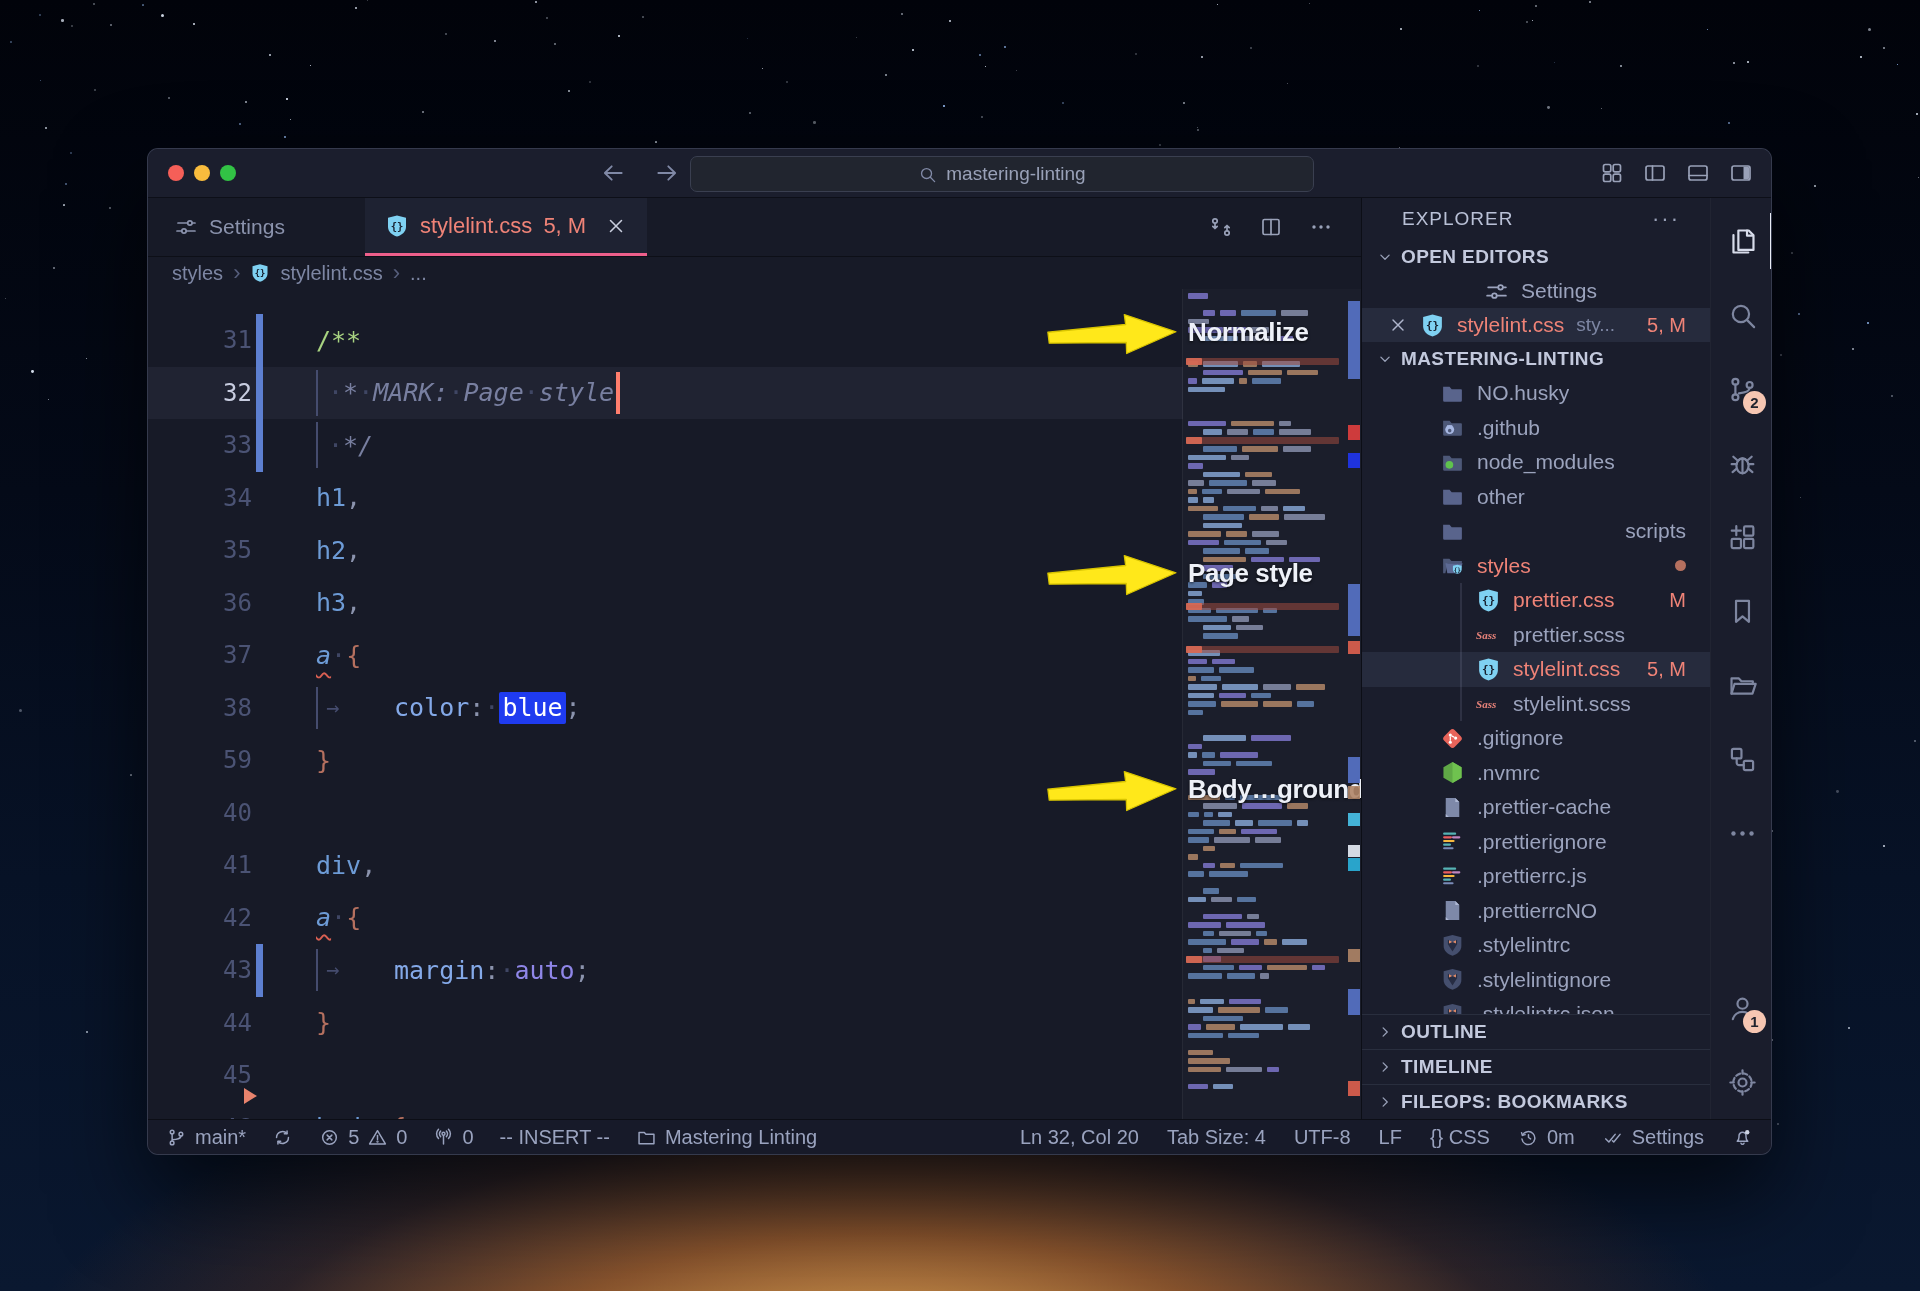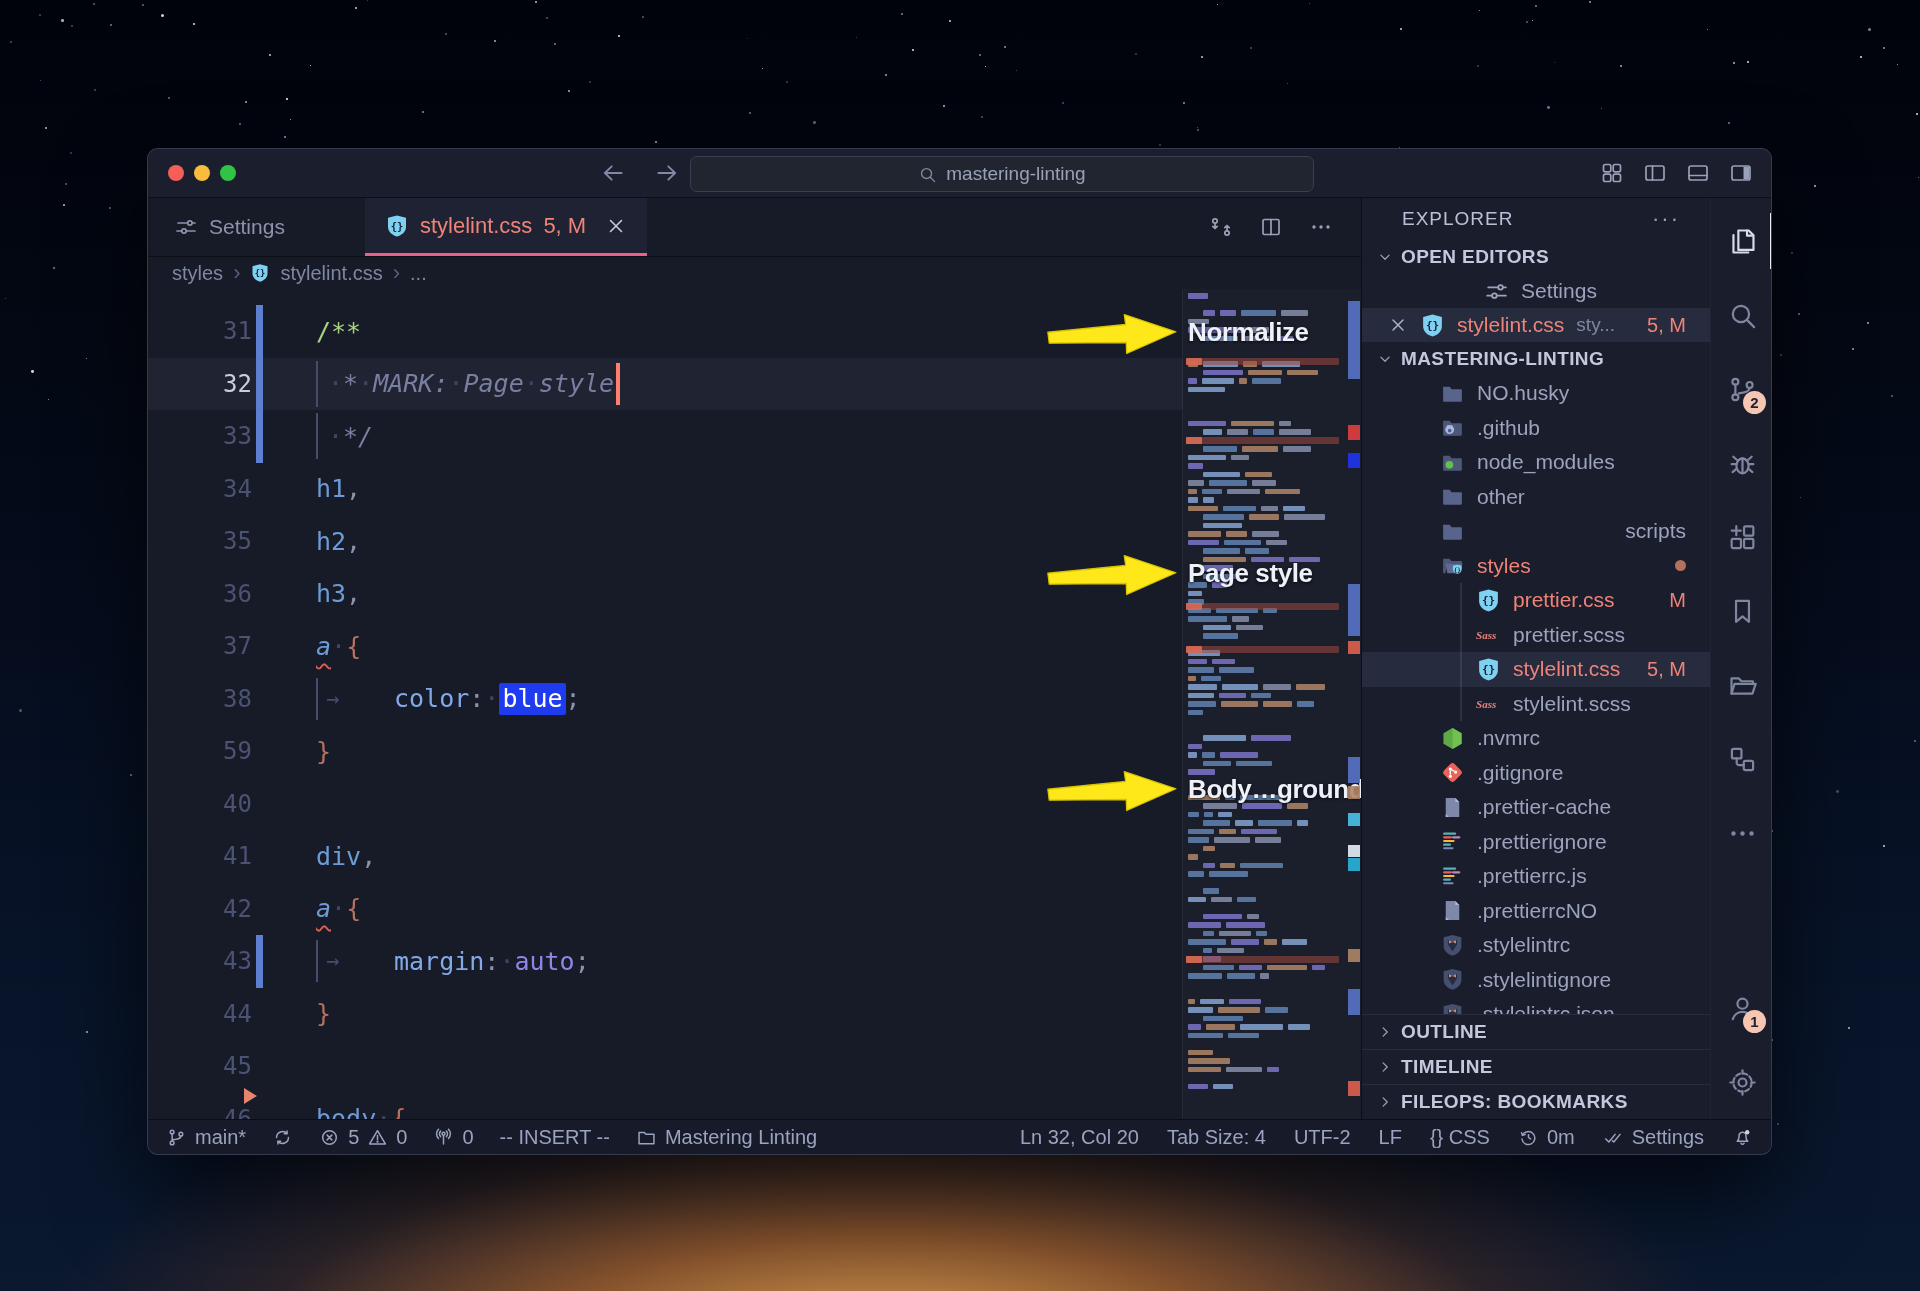--- a/index.html
+++ b/index.html
@@ -44,21 +44,21 @@
   #tabactions .tico{width:24px;height:24px;}
 
   
   #crumb{height:32px;flex:none;display:flex;align-items:center;gap:10px;padding-left:24px;
     font-size:20px;color:#7d86a3;}
   #crumb .csep{color:#565e7c;font-size:22px;}
   #crumb .cico{width:20px;height:20px;display:inline-flex;}
 
   
   #codearea{flex:1;position:relative;overflow:hidden;min-height:0;}
-  #codelines{position:absolute;left:0;top:16px;right:178px;}
+  #codelines{position:absolute;left:0;top:25px;right:178px;}
   .ln{height:52.5px;display:flex;align-items:center;position:relative;}
   .ln .num{width:104px;flex:none;text-align:right;padding-right:34px;
     font:24px "DejaVu Sans Mono",monospace;color:#4b5374;}
   .ln.current .num{color:#c8cde0;}
   .ln .src{display:flex;align-items:center;margin-left:30px;font:25px/1.1 "DejaVu Sans Mono",monospace;
     color:#9aa2bd;white-space:pre;}
   .ln.current{background:rgba(140,152,195,.08);}
   .ln.bar::before{content:"";position:absolute;left:108px;top:0;bottom:0;width:7px;background:#5d7fd0;}
   .cmtg{color:#a8d381;}
   .cmt{color:#787fa0;font-style:italic;}
@@ -983,37 +983,37 @@
               <span class="xicon">
                 <svg viewBox="0 0 26 18">
                   <text x="0" y="13.5" font-style="italic" font-weight="700" font-size="11.5" fill="#e8837a" font-family="serif">Sass</text>
                 </svg>
               </span>
               <span class="xlabel">stylelint.scss</span>
             </div>
             <div class="xrow" style="padding-left: 78px;">
               <span class="xicon">
                 <svg viewBox="0 0 24 24">
-                  <path d="M12 2l8.7 5v10L12 22l-8.7-5V7Z" fill="#5fa846"></path>
-                  <path d="M12 2l8.7 5v10L12 22Z" fill="#6fc24f"></path>
-                </svg>
-              </span>
-              <span class="xlabel">.nvmrc</span>
-            </div>
-            <div class="xrow" style="padding-left: 78px;">
-              <span class="xicon">
-                <svg viewBox="0 0 24 24">
                   <rect x="4.8" y="4.8" width="14.4" height="14.4" rx="3.2" transform="rotate(45 12 12)" fill="#e8645a"></rect>
                   <circle cx="9.9" cy="8.6" r="1.5" fill="#fff"></circle>
                   <circle cx="9.9" cy="15.6" r="1.5" fill="#fff"></circle>
                   <circle cx="15" cy="11.6" r="1.5" fill="#fff"></circle>
                   <path d="M9.9 10.1v4M11.1 9.5l2.6 1.3" stroke="#fff" stroke-width="1.2"></path>
                 </svg>
               </span>
               <span class="xlabel">.gitignore</span>
+            </div>
+            <div class="xrow" style="padding-left: 78px;">
+              <span class="xicon">
+                <svg viewBox="0 0 24 24">
+                  <path d="M12 2l8.7 5v10L12 22l-8.7-5V7Z" fill="#5fa846"></path>
+                  <path d="M12 2l8.7 5v10L12 22Z" fill="#6fc24f"></path>
+                </svg>
+              </span>
+              <span class="xlabel">.nvmrc</span>
             </div>
             <div class="xrow" style="padding-left: 78px;">
               <span class="xicon">
                 <svg viewBox="0 0 24 24">
                   <path d="M5.5 2.8h9.2l3.8 3.8v14.6H5.5Z" fill="#7e89a9"></path>
                   <path d="M14.7 2.8l3.8 3.8h-3.8Z" fill="#aeb8d4"></path>
                   <path d="M5.5 21.2v-3l3 3Z" fill="#aeb8d4"></path>
                 </svg>
               </span>
               <span class="xlabel">.prettier-cache</span>
@@ -1277,21 +1277,21 @@
         </span>
       </div>
     <div id="sbright">
         <span class="sbitem">
           <span>Ln 32, Col 20</span>
         </span>
         <span class="sbitem">
           <span>Tab Size: 4</span>
         </span>
         <span class="sbitem">
-          <span>UTF-2</span>
+          <span>UTF-8</span>
         </span>
         <span class="sbitem">
           <span>LF</span>
         </span>
         <span class="sbitem">
           <span>{} CSS</span>
         </span>
         <span class="sbitem">
           <span class="sico">
             <svg viewBox="0 0 24 24" fill="none" stroke="currentColor" stroke-width="1.7" stroke-linecap="round" stroke-linejoin="round">

